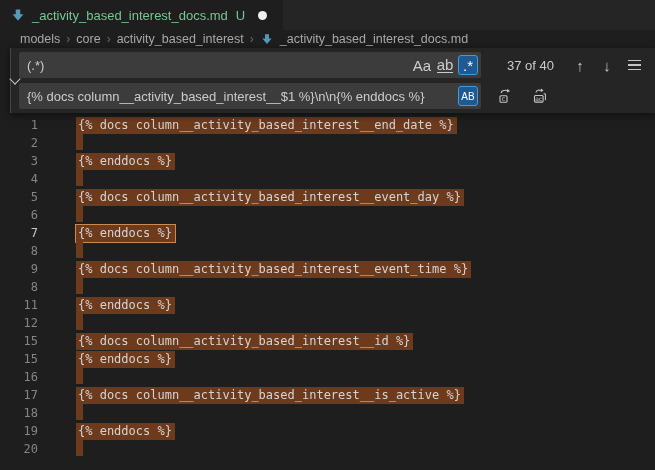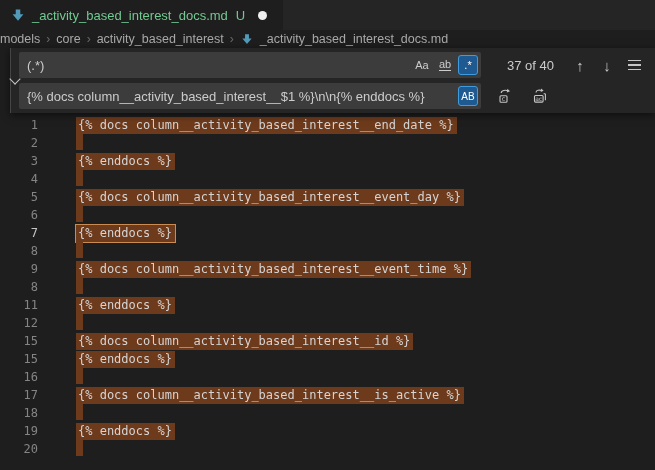--- a/index.html
+++ b/index.html
@@ -8,36 +8,36 @@
 
   
   .tabbar{height:30px;background:#252526;display:flex;align-items:stretch;}
   .tab{width:283px;background:#1e1e1e;display:flex;align-items:center;padding:0 10px;}
   .tab .fileicon{width:16px;height:16px;display:flex;align-items:center;justify-content:center;margin-right:6px;flex-shrink:0;}
   .tab-label{color:#73c991;font-size:13px;white-space:nowrap;}
   .git-badge{color:#73c991;font-size:13px;margin-left:8px;}
   .dot{width:9px;height:9px;border-radius:50%;background:#f0f0f0;margin-left:13px;}
 
   
-  .breadcrumbs{height:18px;background:#1e1e1e;display:flex;align-items:center;padding:0 0;font-size:12.5px;color:#a9a9a9;gap:6px;white-space:nowrap;}
+  .breadcrumbs{height:18px;background:#1e1e1e;display:flex;align-items:center;padding:0 20px;font-size:12.5px;color:#a9a9a9;gap:6px;white-space:nowrap;}
   .crumb-sep{color:#6a6a6a;font-size:12px;}
   .breadcrumbs .fileicon{width:14px;height:14px;display:flex;align-items:center;justify-content:center;}
 
   
   .findwidget{position:absolute;top:48px;left:10px;right:0;height:65px;background:#252526;
     display:flex;z-index:10;box-shadow:0 2px 8px rgba(0,0,0,.55);border-left:1px solid #454545;}
   .chevcol{width:20px;display:flex;align-items:center;justify-content:center;}
   .chev{width:8px;height:8px;border-right:1.6px solid #c5c5c5;border-bottom:1.6px solid #c5c5c5;transform:rotate(45deg);margin-top:-4px;}
   .wrows{flex:1;display:flex;flex-direction:column;justify-content:center;gap:5px;}
   .wrow{display:flex;align-items:center;height:26px;}
   .inputbox{width:462px;height:26px;background:#3c3c3c;border-radius:2px;display:flex;align-items:center;padding-left:8px;flex-shrink:0;}
   .inputbox input{flex:1;min-width:0;background:transparent;border:none;outline:none;color:#cccccc;font-family:"Liberation Sans",sans-serif;font-size:13px;padding:0;}
   .opts{display:flex;align-items:center;gap:3px;padding-right:3px;}
   .opt{width:20px;height:20px;border-radius:3px;display:flex;align-items:center;justify-content:center;
-    color:#cccccc;font-size:11px;border:1px solid transparent;cursor:pointer;}
+    color:#cccccc;font-size:15px;border:1px solid transparent;cursor:pointer;}
   .opt.active{background:#1e5a91;border-color:#3f9bdc;color:#ffffff;}
   .uab{border-bottom:1px solid #cccccc;line-height:1.05;}
   .count{margin-left:26px;font-size:13px;color:#cccccc;min-width:58px;}
   .navbtns{display:flex;align-items:center;gap:5px;margin-left:4px;}
   .btn{width:22px;height:22px;display:flex;align-items:center;justify-content:center;color:#c5c5c5;border-radius:3px;cursor:pointer;font-size:15px;}
   .icon-selection{width:13px;height:10px;border-top:1.5px solid currentColor;border-bottom:1.5px solid currentColor;position:relative;}
   .icon-selection::after{content:"";position:absolute;left:0;top:3.3px;width:13px;height:1.5px;background:currentColor;}
   .close{font-size:16px;}
   .rbtns{display:flex;align-items:center;gap:13px;margin-left:14px;}
 

